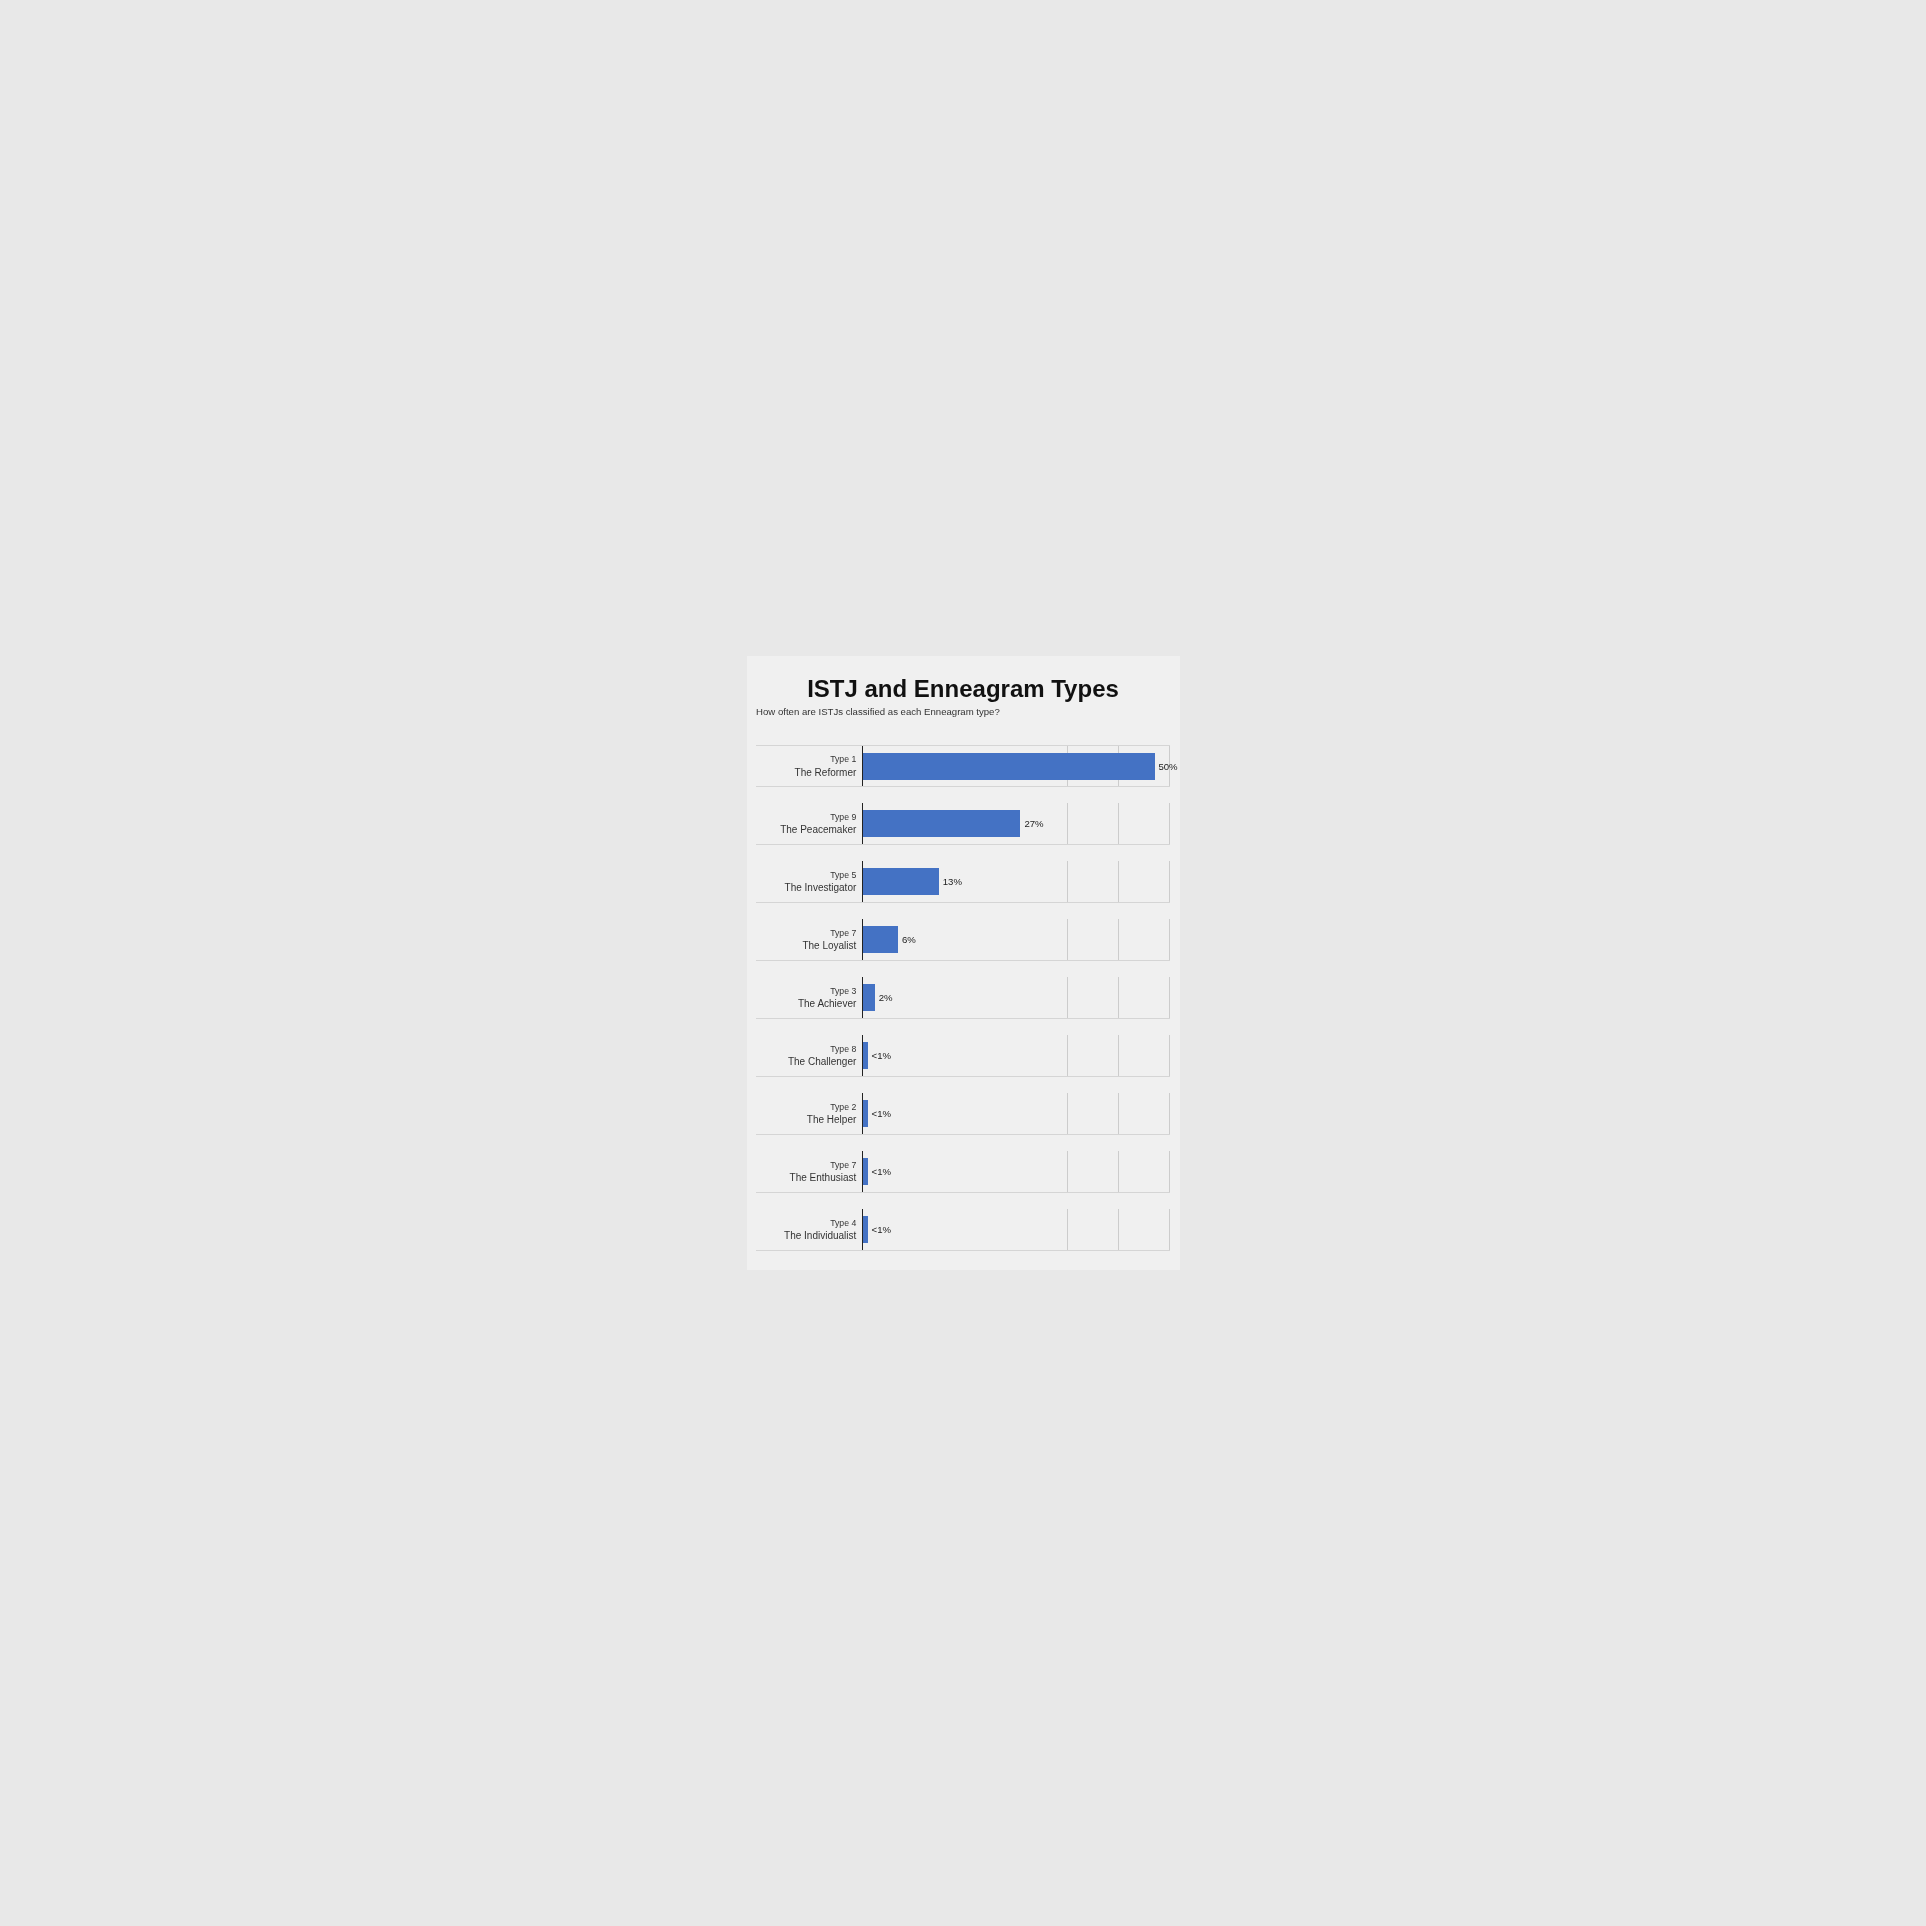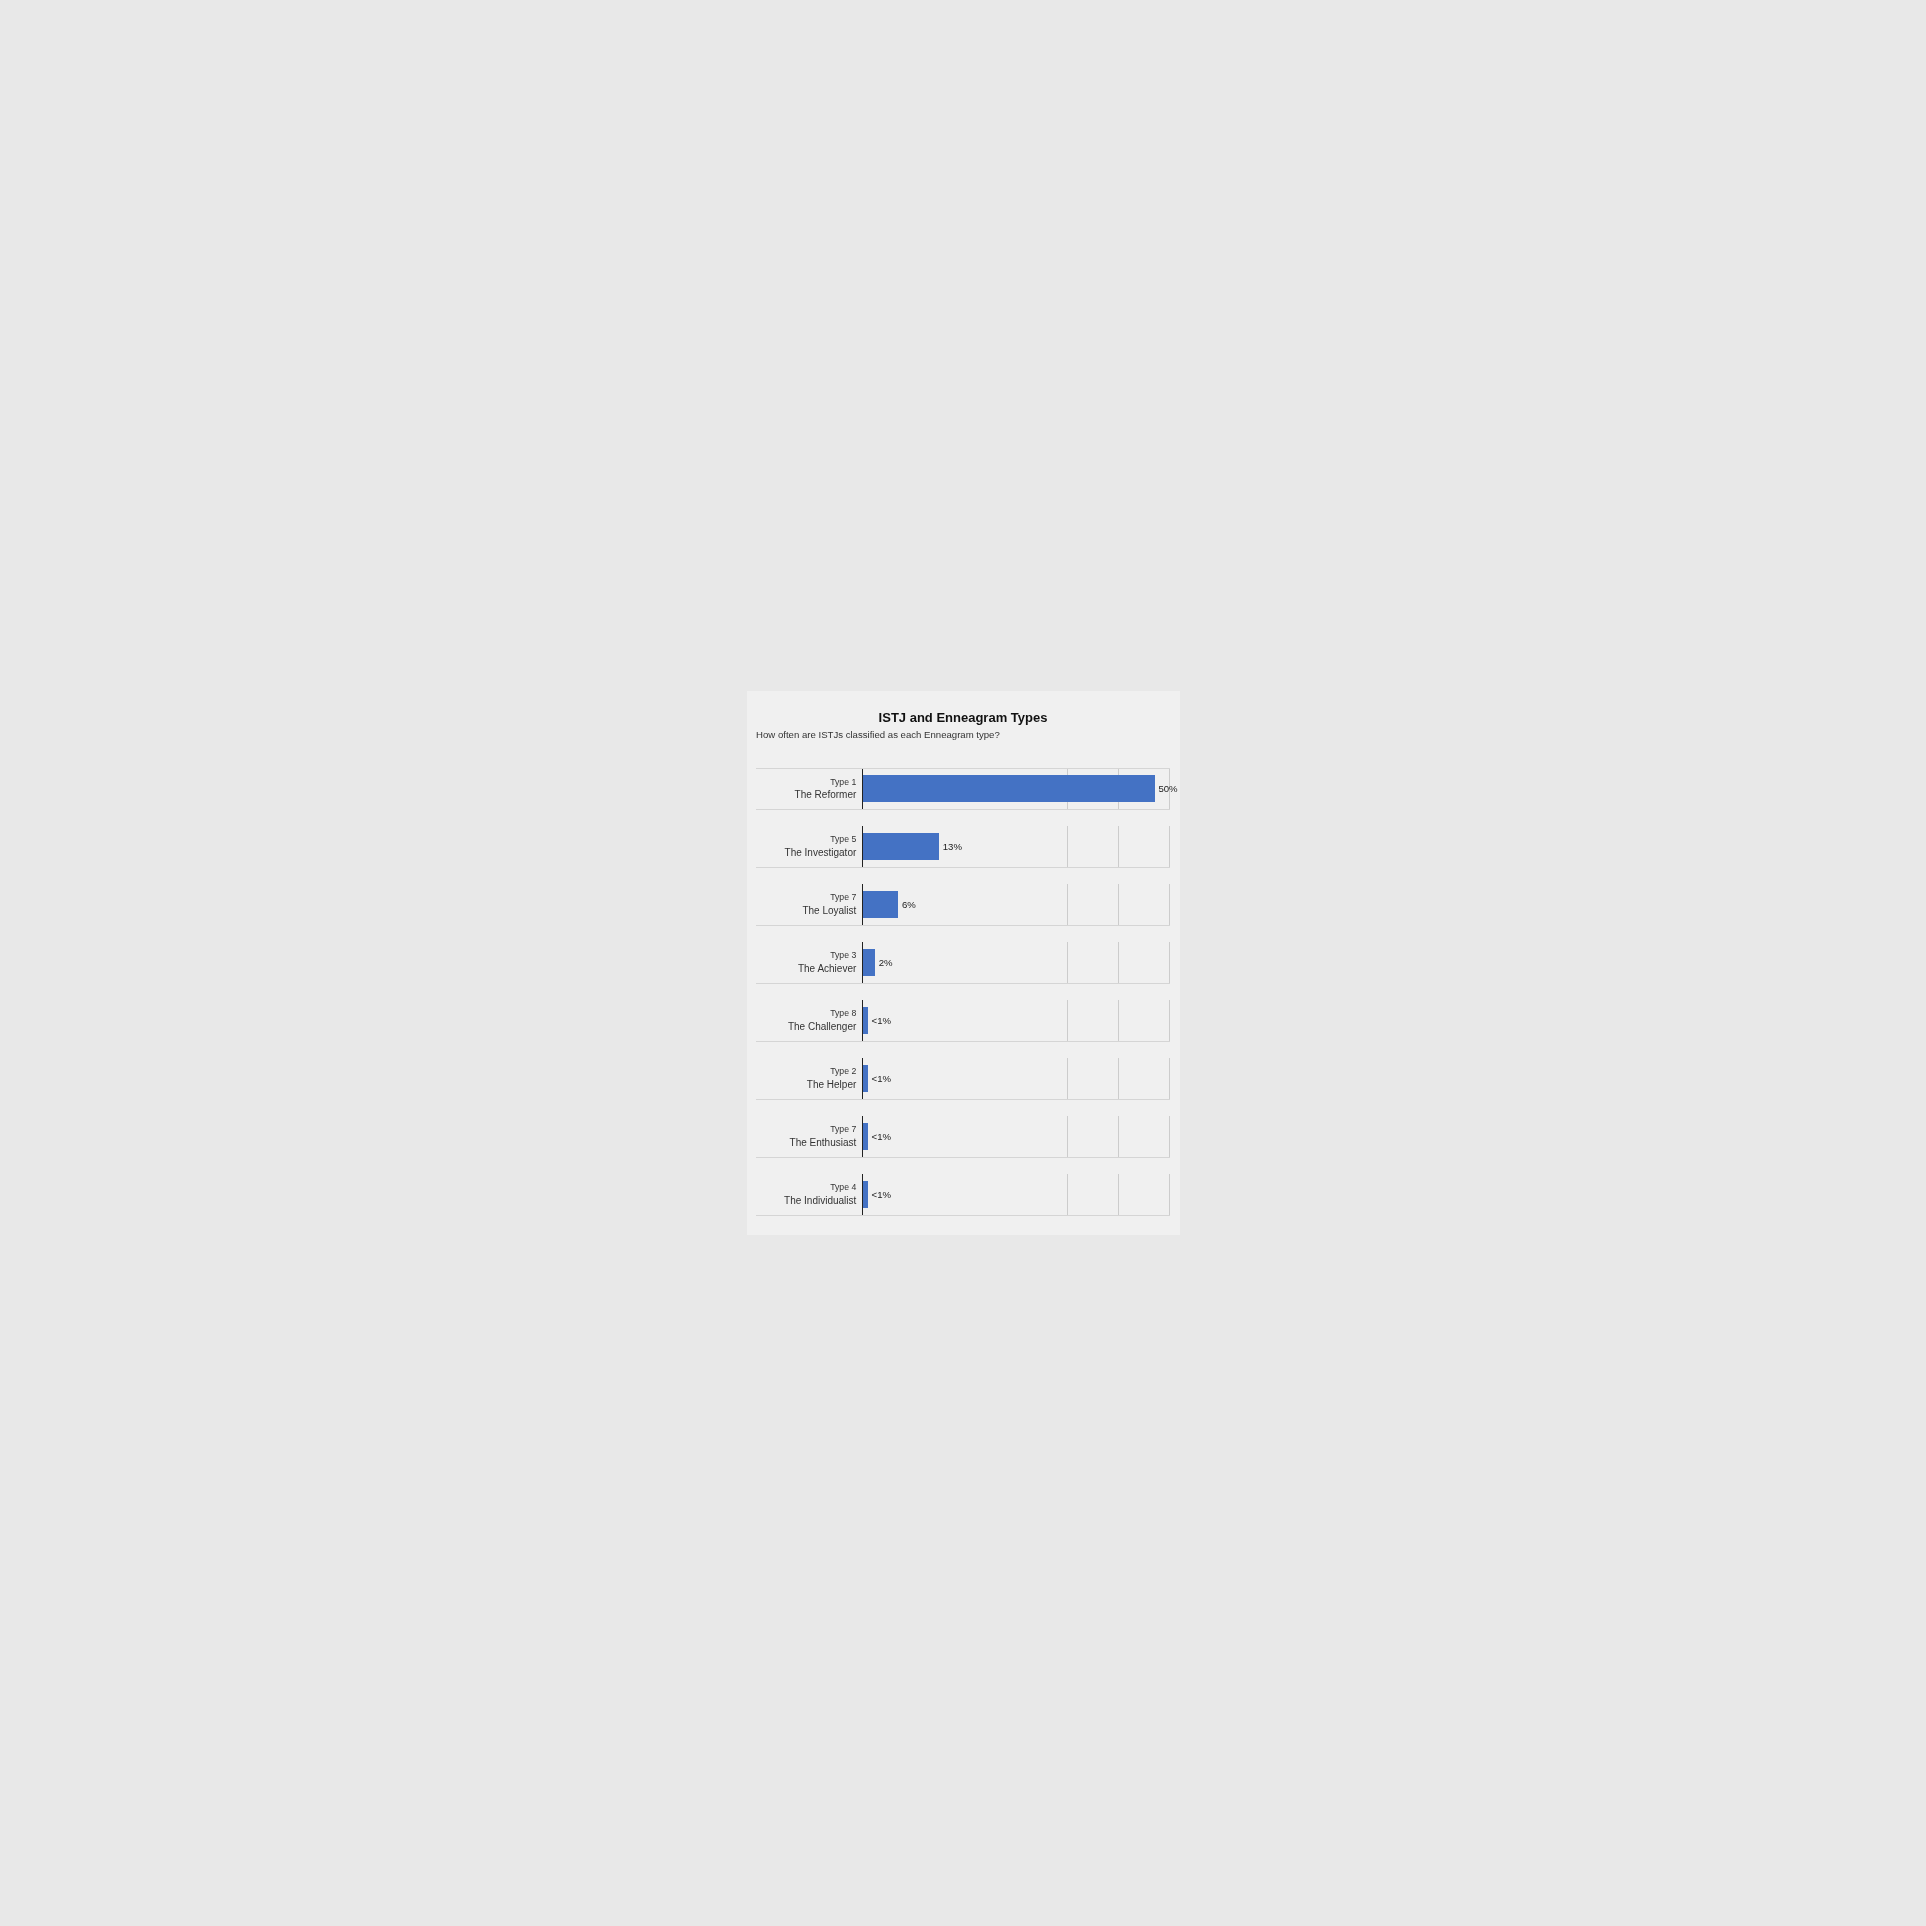--- a/index.html
+++ b/index.html
@@ -15,21 +15,21 @@
     }
 
     .chart-container {
       background: #f0f0f0;
       width: 433px;
       padding: 19px 9.6px 19px 9.6px;
     }
 
     .chart-title {
       text-align: center;
-      font-size: 13px;
+      font-size: 24px;
       font-weight: bold;
       color: #111;
       margin-bottom: 3.9px;
     }
 
     .chart-subtitle {
       text-align: left;
       font-size: 9.6px;
       color: #333;
       margin-bottom: 28px;
@@ -140,20 +140,32 @@
         </div>
         <div class="bar-section">
           <div class="bar-wrapper">
             <div class="bar" style="width: 95%;"></div>
             <span class="bar-label">50%</span>
           </div>
         </div>
       </div>
       <div class="bar-row">
         <div class="label-area">
+          <div class="label-type">Type 9</div>
+          <div class="label-name">The Peacemaker</div>
+        </div>
+        <div class="bar-section">
+          <div class="bar-wrapper">
+            <div class="bar" style="width: 51.3%;"></div>
+            <span class="bar-label">27%</span>
+          </div>
+        </div>
+      </div>
+      <div class="bar-row">
+        <div class="label-area">
           <div class="label-type">Type 5</div>
           <div class="label-name">The Investigator</div>
         </div>
         <div class="bar-section">
           <div class="bar-wrapper">
             <div class="bar" style="width: 24.7%;"></div>
             <span class="bar-label">13%</span>
           </div>
         </div>
       </div>

